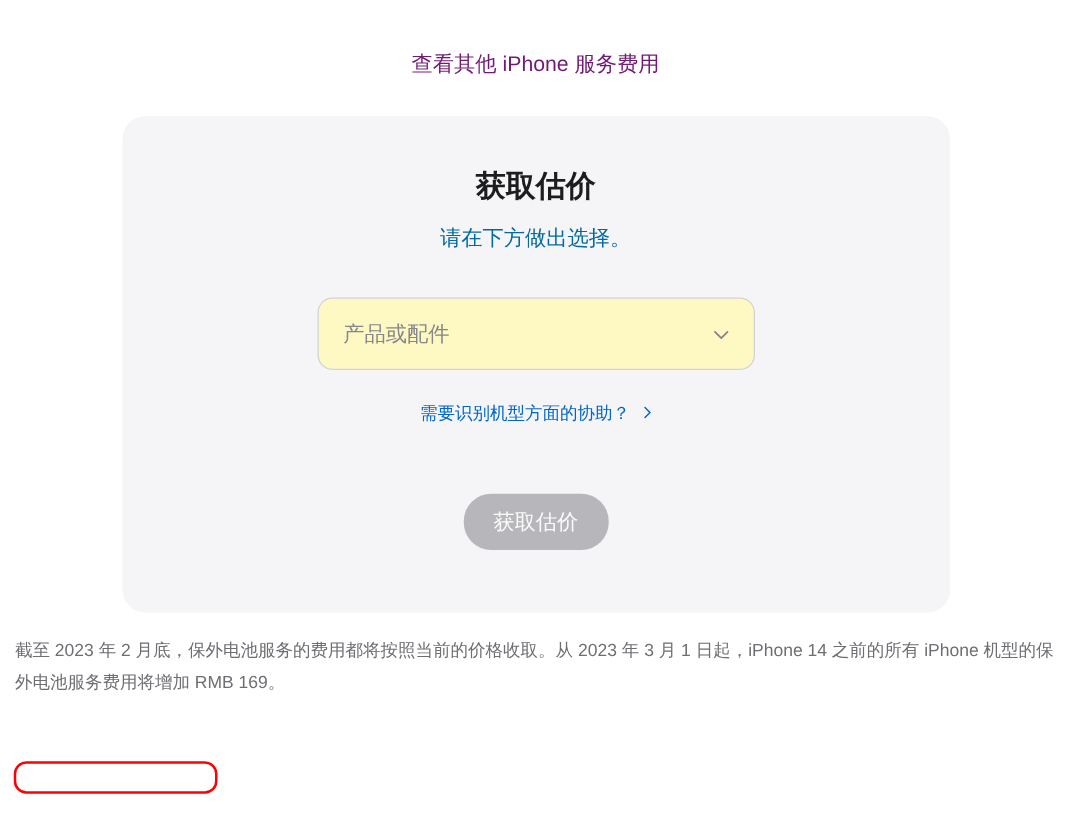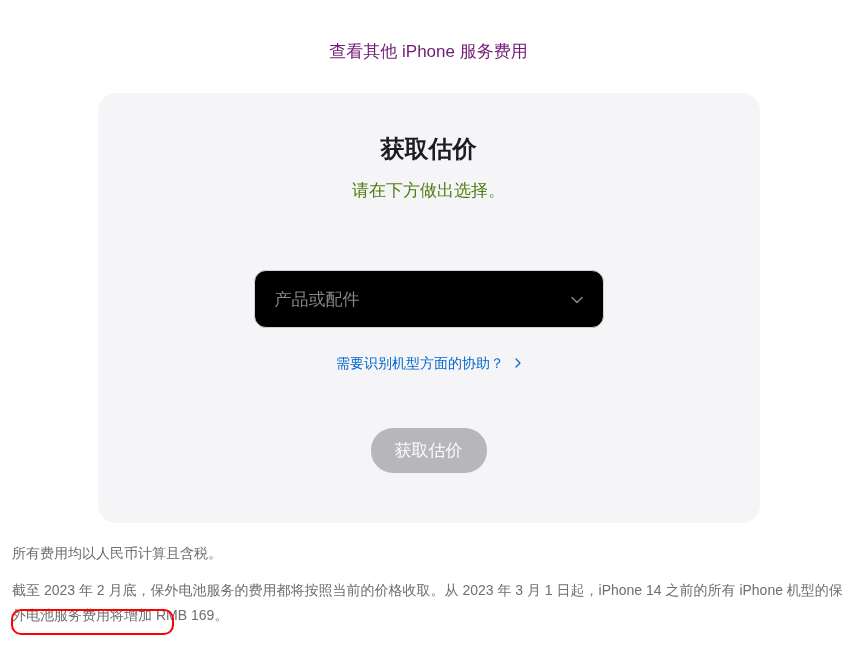--- a/index.html
+++ b/index.html
@@ -34,28 +34,28 @@
       text-align: center;
     }
     .card-title {
       font-size: 24px;
       font-weight: 600;
       color: #1d1d1f;
       margin-bottom: 14px;
     }
     .card-subtitle {
       font-size: 17px;
-      color: #4d7c0f;
-      margin-bottom: 68px;
+      color: #0369a1;
+      margin-bottom: 36px;
     }
     .select-box {
       position: relative;
       width: 350px;
       margin: 0 auto 26px auto;
-      background: #000000;
+      background: #fef9c3;
       border: 1px solid #d2d2d7;
       border-radius: 12px;
       height: 58px;
       display: flex;
       align-items: center;
       padding: 0 20px;
       cursor: pointer;
     }
     .select-box.second {
       margin-bottom: 16px;
@@ -141,17 +141,16 @@
         </svg>
     </span>
   </a>
 
   <div>
     <button class="submit-btn">获取估价</button>
   </div>
 </div>
 
 <div class="footer-text">
-  <p>所有费用均以人民币计算且含税。</p>
   <p>截至 2023 年 2 月底，保外电池服务的费用都将按照当前的价格收取。从 2023 年 3 月 1 日起，iPhone 14 之前的所有 iPhone 机型的保外电池服务费用将增加 RMB 169。</p>
 </div>
 
 <div class="highlight-box"></div>
 
 </body></html>

